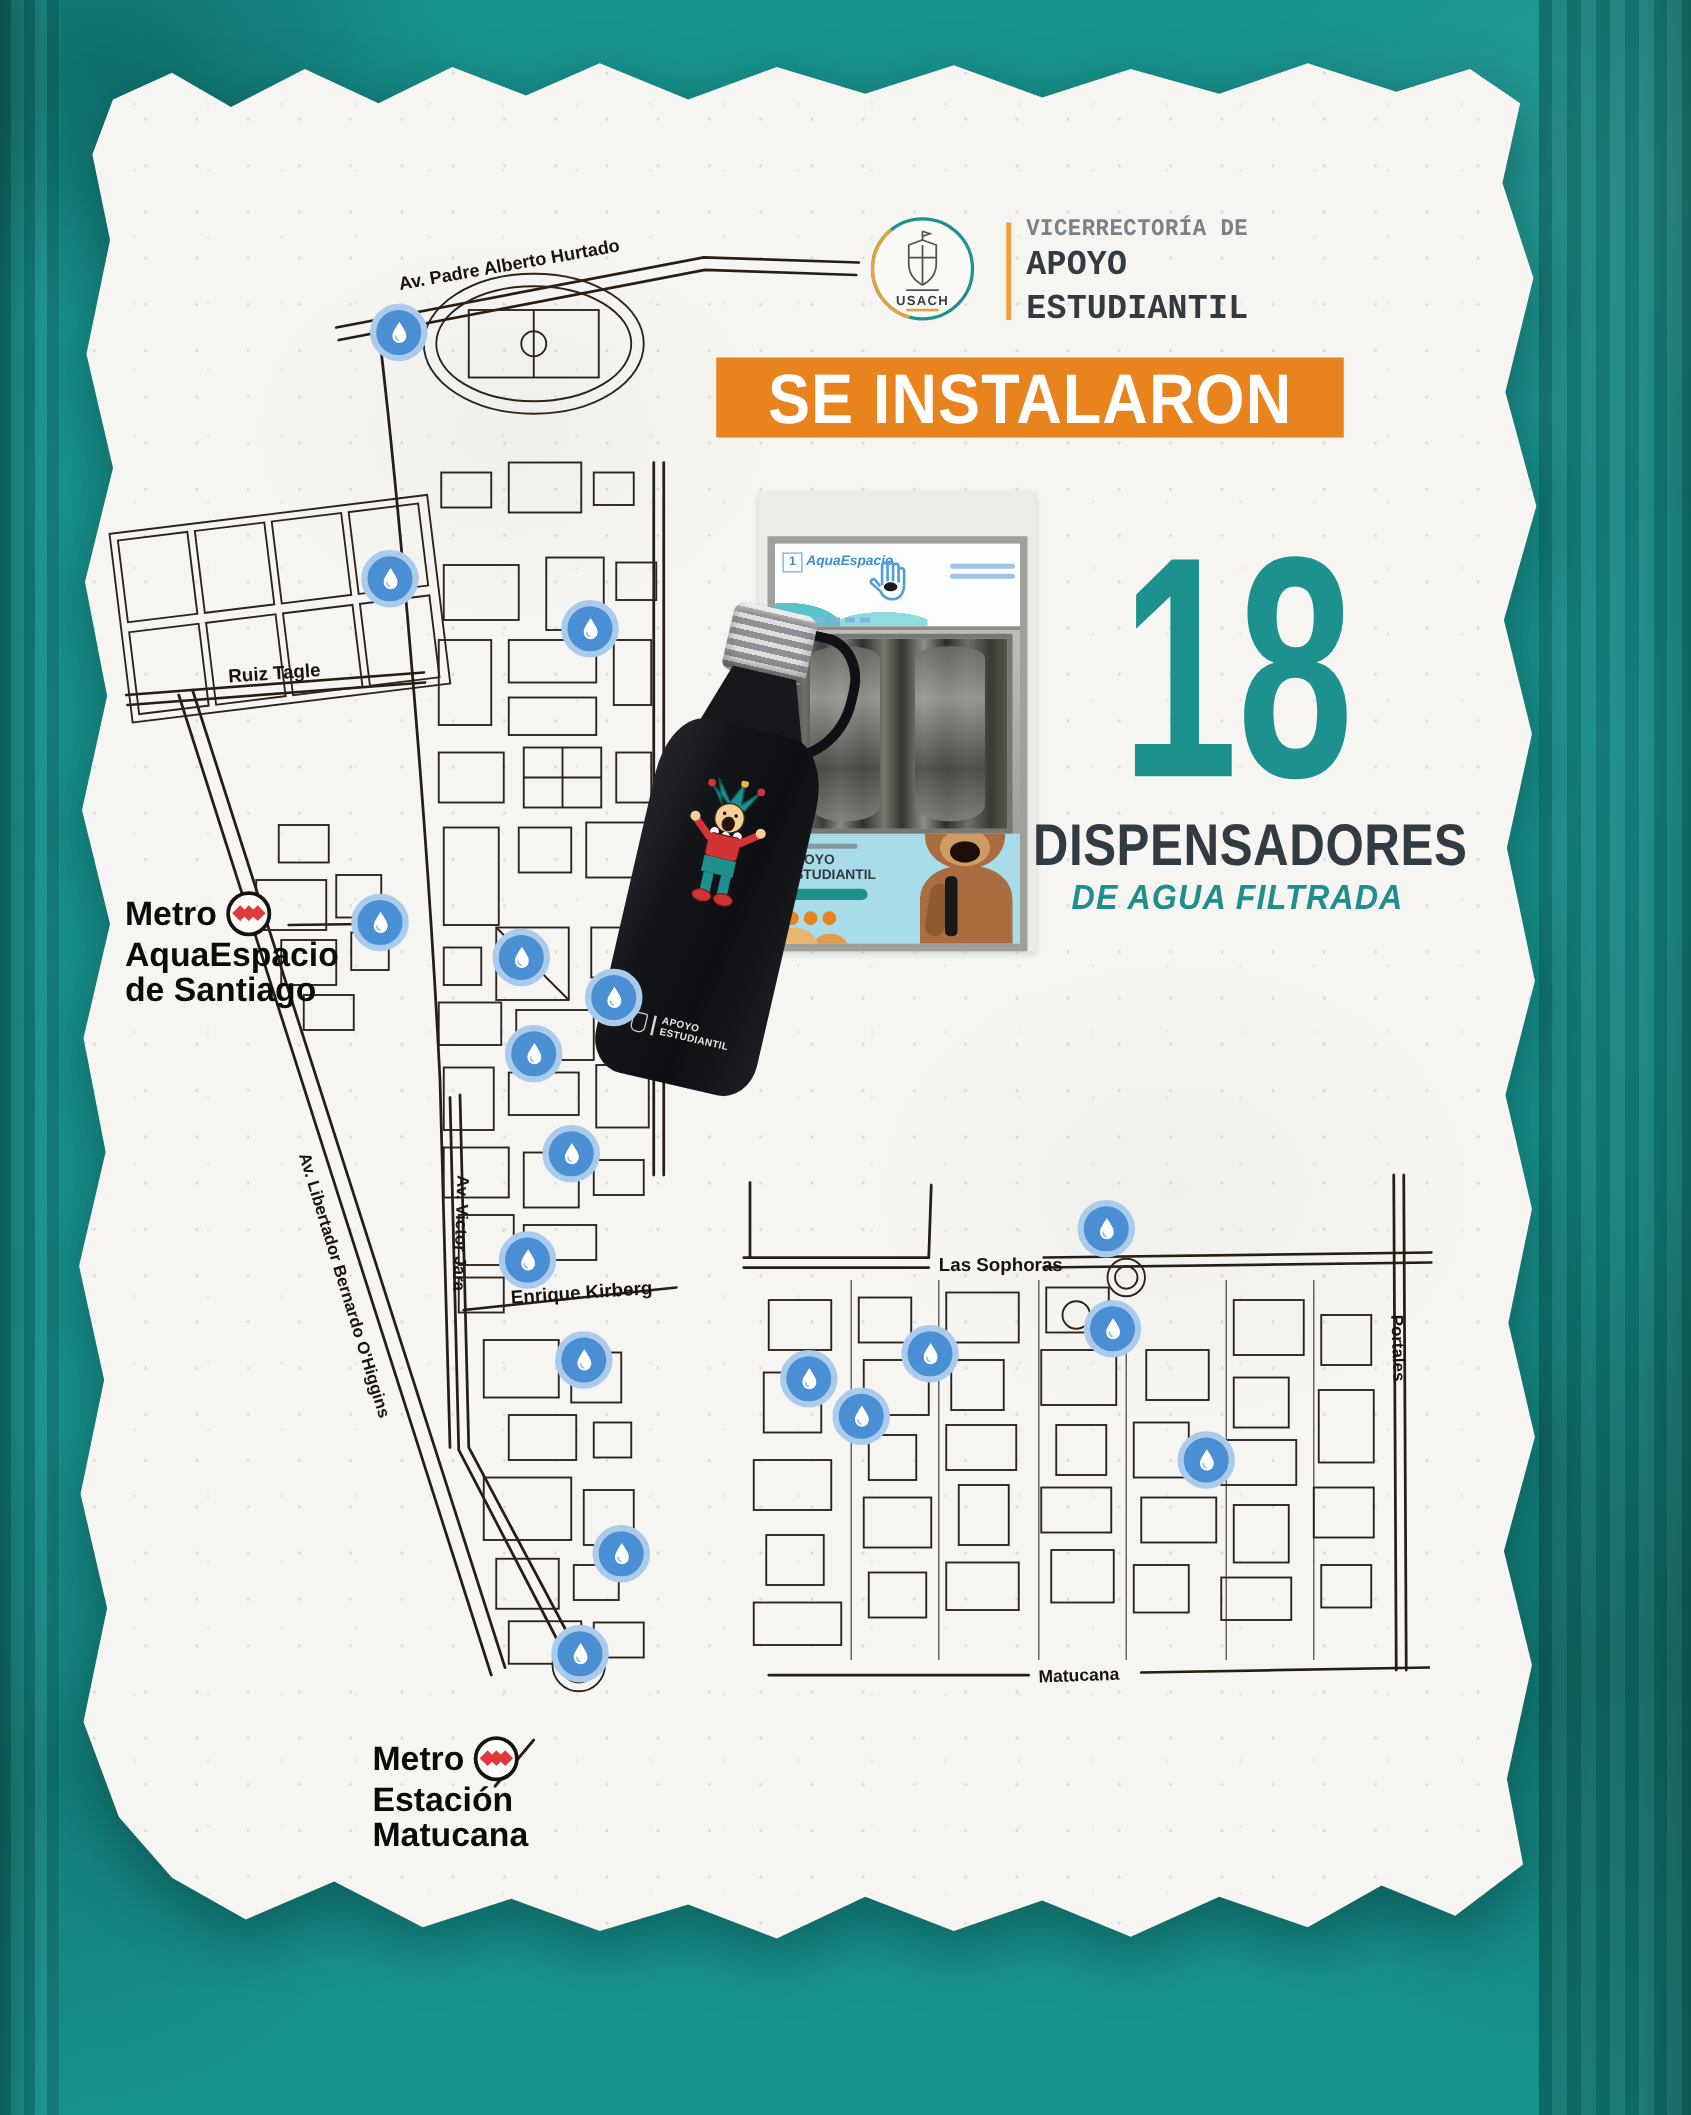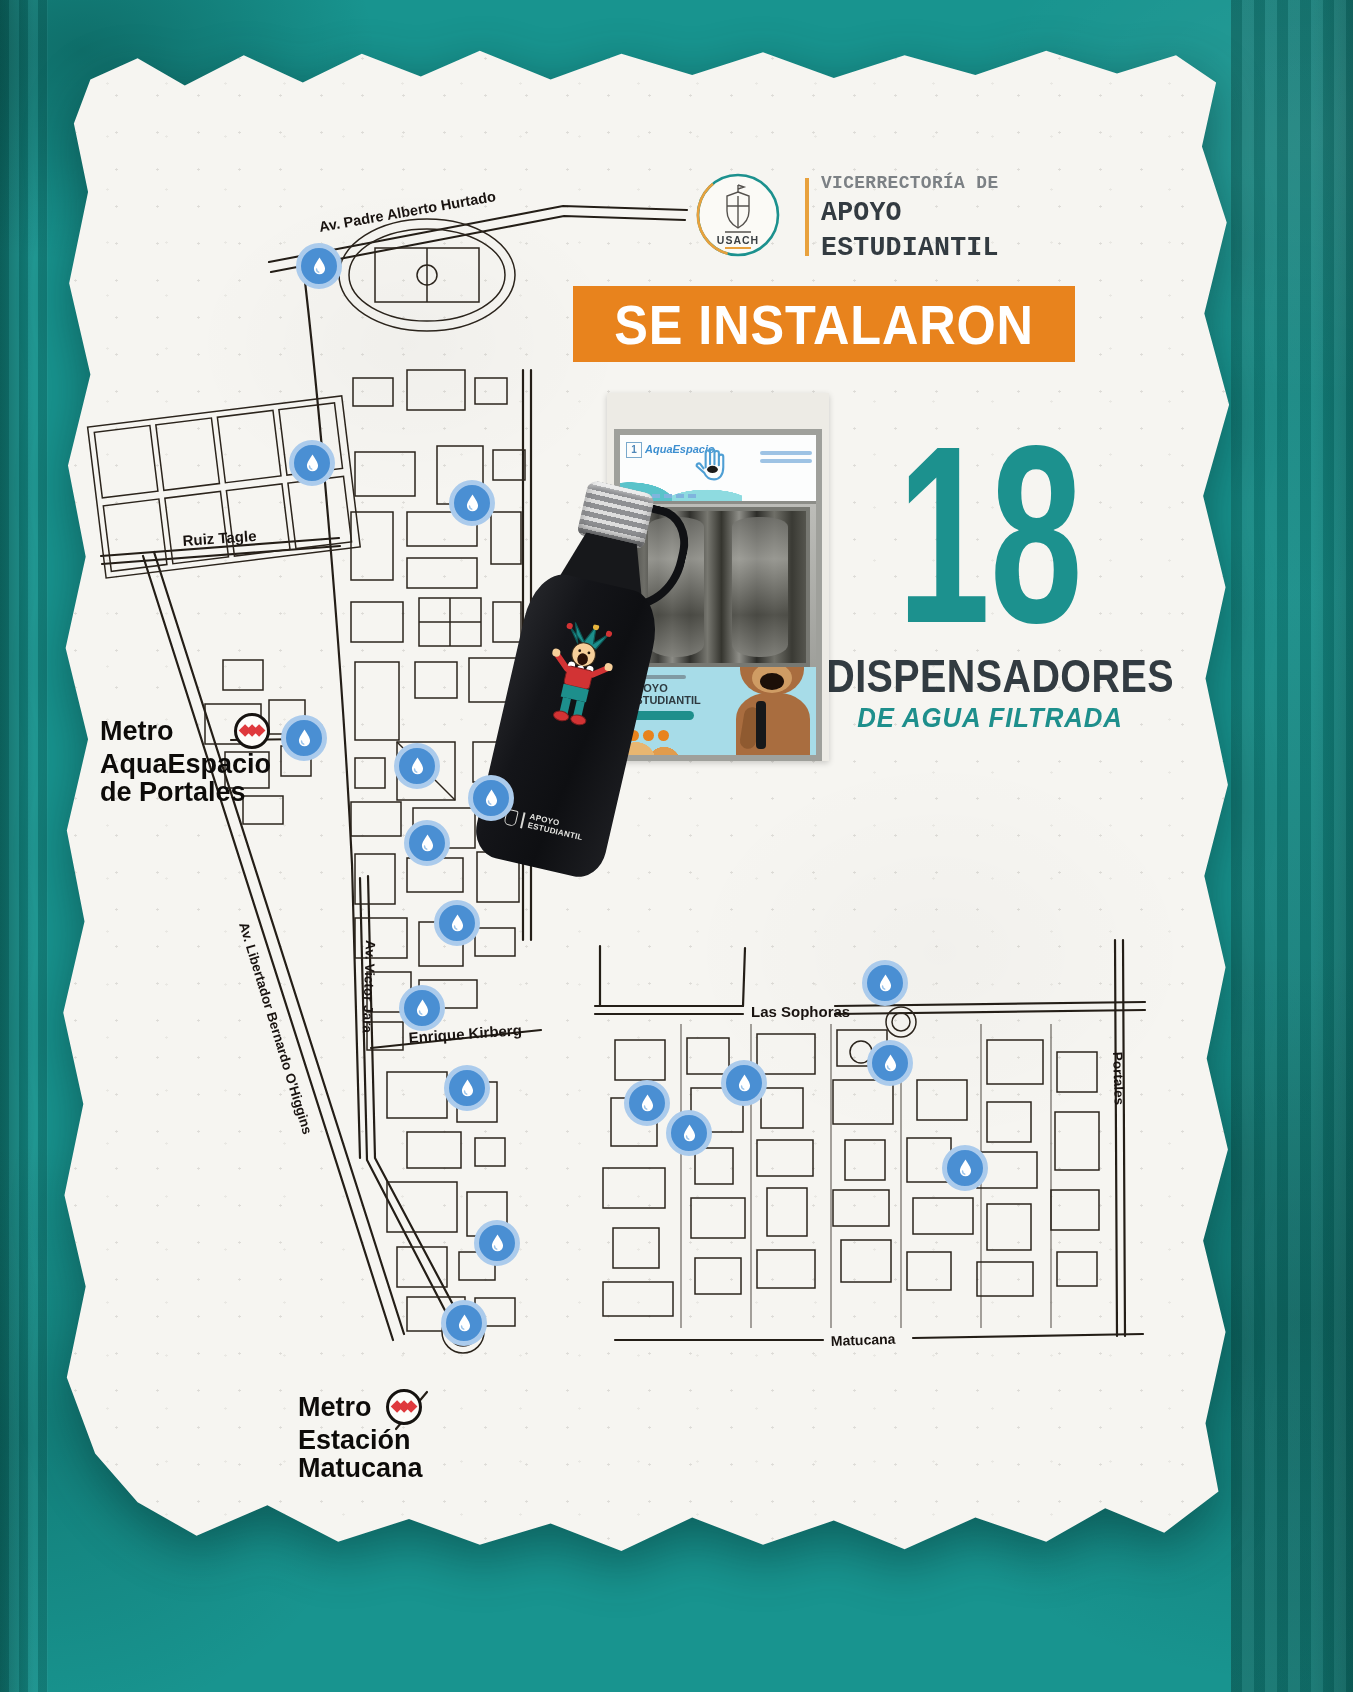--- a/index.html
+++ b/index.html
@@ -51,21 +51,21 @@
 
   
   .header{position:absolute;left:640px;top:130px;width:420px;height:100px;}
   .logo-circle{position:absolute;left:0;top:2px;width:86px;height:86px;}
   .divider{position:absolute;left:110px;top:8px;width:4px;height:78px;background:#e8a13d;}
   .dept{position:absolute;left:126px;top:4px;line-height:1;font-family:Liberation Mono, monospace;}
   .dept-small{color:#7c8185;font-size:19px;font-weight:bold;letter-spacing:.4px;transform:scaleX(.94);transform-origin:left;}
   .dept-big{color:#333b41;font-size:28px;font-weight:800;letter-spacing:.2px;line-height:1.07;margin-top:5px;transform:scaleX(.95);transform-origin:left;}
 
   
-  .banner{position:absolute;left:518px;top:246px;width:502px;height:76px;background:#e8831d;
+  .banner{position:absolute;left:518px;top:246px;width:502px;height:64px;background:#e8831d;
     display:flex;align-items:center;justify-content:center;}
   .banner span{color:#fff;font-size:56px;font-weight:800;letter-spacing:1px;transform:scaleX(.9);white-space:nowrap;}
 
   
   .stat-number{position:absolute;left:770px;top:392px;width:330px;text-align:center;
     color:#1c918e;font-size:252px;font-weight:800;line-height:.82;transform:scaleX(.66);transform-origin:center;}
   .stat-label{position:absolute;left:740px;top:608px;width:390px;text-align:center;
     color:#323b41;font-size:47px;font-weight:800;letter-spacing:.5px;transform:scaleX(.84);transform-origin:center;white-space:nowrap;}
   .stat-sublabel{position:absolute;left:740px;top:662px;width:390px;text-align:center;
     color:#1e8f8c;font-size:28px;font-weight:800;font-style:italic;letter-spacing:1px;transform:scaleX(.92);transform-origin:center;white-space:nowrap;}
@@ -123,21 +123,21 @@
     background:linear-gradient(100deg,#26272b 0,#141519 30%,#0e0f12 62%,#1d1e22 100%);
     border-radius:32px 32px 26px 26px/52px 52px 30px 30px;}
   .b-sticker{position:absolute;left:24px;top:42px;width:84px;height:106px;}
   .b-brand{position:absolute;left:0;right:0;bottom:34px;display:flex;align-items:center;justify-content:center;gap:5px;}
   .b-brand .crest{width:10px;height:14px;border:1.5px solid #d8d8d4;border-radius:2px 2px 5px 5px;}
   .b-brand .bar{width:2px;height:16px;background:#d8d8d4;}
   .b-brand .txt{color:#e6e6e2;font-size:8px;font-weight:800;line-height:1.1;letter-spacing:.3px;}
 
   
   .metro-label{position:absolute;color:#0d0b09;font-weight:800;line-height:1.04;}
-  .metro-row{display:flex;align-items:center;gap:6px;justify-content:space-between;}
+  .metro-row{display:flex;align-items:center;gap:6px;}
   .metro-label .l1{font-size:27px;}
   .metro-label .l2,.metro-label .l3{font-size:27px;}
   .metro-logo{width:38px;height:38px;}
 
   
   .marker-layer{position:absolute;inset:0;}
   .marker{position:absolute;width:36px;height:36px;margin:-23px 0 0 -23px;border-radius:50%;
     background:#4a8fd3;border:5px solid #abcbec;display:flex;align-items:center;justify-content:center;}
 </style>
 </head>
@@ -426,21 +426,21 @@
     <div class="metro-row">
       <span class="l1">Metro</span>
       <svg class="metro-logo" viewBox="0 0 38 38">
         <circle cx="19" cy="19" r="16.5" fill="#fdfcf9" stroke="#161310" stroke-width="3"></circle>
         <rect x="7.6" y="14" width="9" height="9" transform="rotate(45 12.1 18.5)" fill="#df393d"></rect>
         <rect x="14.6" y="14" width="9" height="9" transform="rotate(45 19.1 18.5)" fill="#df393d"></rect>
         <rect x="21.6" y="14" width="9" height="9" transform="rotate(45 26.1 18.5)" fill="#df393d"></rect>
       </svg>
     </div>
     <div class="l2">AquaEspacio</div>
-    <div class="l3">de Portales</div>
+    <div class="l3">de Santiago</div>
   </div>
 
   <div class="metro-label" style="left:243px;top:1348px;">
     <div class="metro-row">
       <span class="l1">Metro</span>
       <svg class="metro-logo" viewBox="0 0 38 38">
         <circle cx="19" cy="19" r="16.5" fill="#fdfcf9" stroke="#161310" stroke-width="3"></circle>
         <rect x="7.6" y="14" width="9" height="9" transform="rotate(45 12.1 18.5)" fill="#df393d"></rect>
         <rect x="14.6" y="14" width="9" height="9" transform="rotate(45 19.1 18.5)" fill="#df393d"></rect>
         <rect x="21.6" y="14" width="9" height="9" transform="rotate(45 26.1 18.5)" fill="#df393d"></rect>

